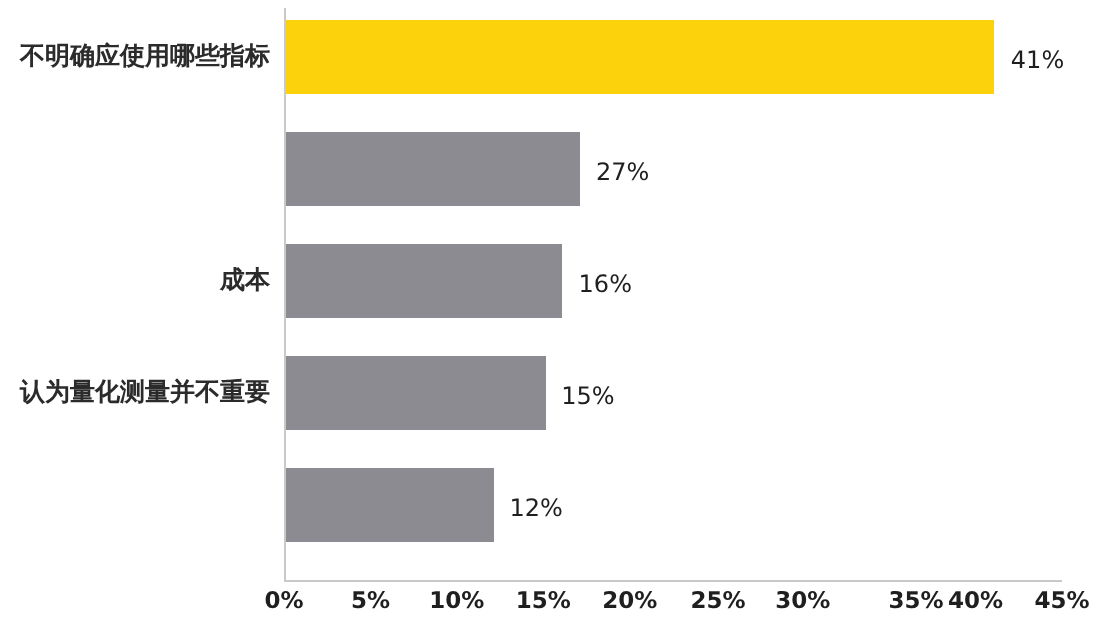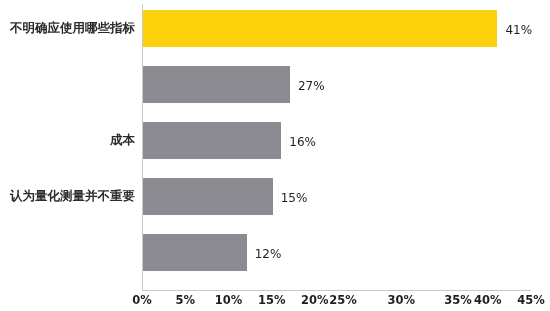--- a/index.html
+++ b/index.html
@@ -110,20 +110,20 @@
     <div class="bar-value" style="top: 80px; left: 155.956px;">27%</div>
     <div class="bar-value" style="top: 136px; left: 147.311px;">16%</div>
     <div class="bar-value" style="top: 192px; left: 138.667px;">15%</div>
     <div class="bar-value" style="top: 248px; left: 112.733px;">12%</div>
 
     <div class="tick" style="left: 0px;">0%</div>
     <div class="tick" style="left: 43.2222px;">5%</div>
     <div class="tick" style="left: 86.4444px;">10%</div>
     <div class="tick" style="left: 129.667px;">15%</div>
     <div class="tick" style="left: 172.889px;">20%</div>
-    <div class="tick" style="left: 201px;">25%</div>
+    <div class="tick" style="left: 217px;">25%</div>
     <div class="tick" style="left: 259.333px;">30%</div>
     <div class="tick" style="left: 316px;">35%</div>
     <div class="tick" style="left: 345.778px;">40%</div>
     <div class="tick" style="left: 389px;">45%</div>
 
   </div>
 </div>
 
 </body></html>

